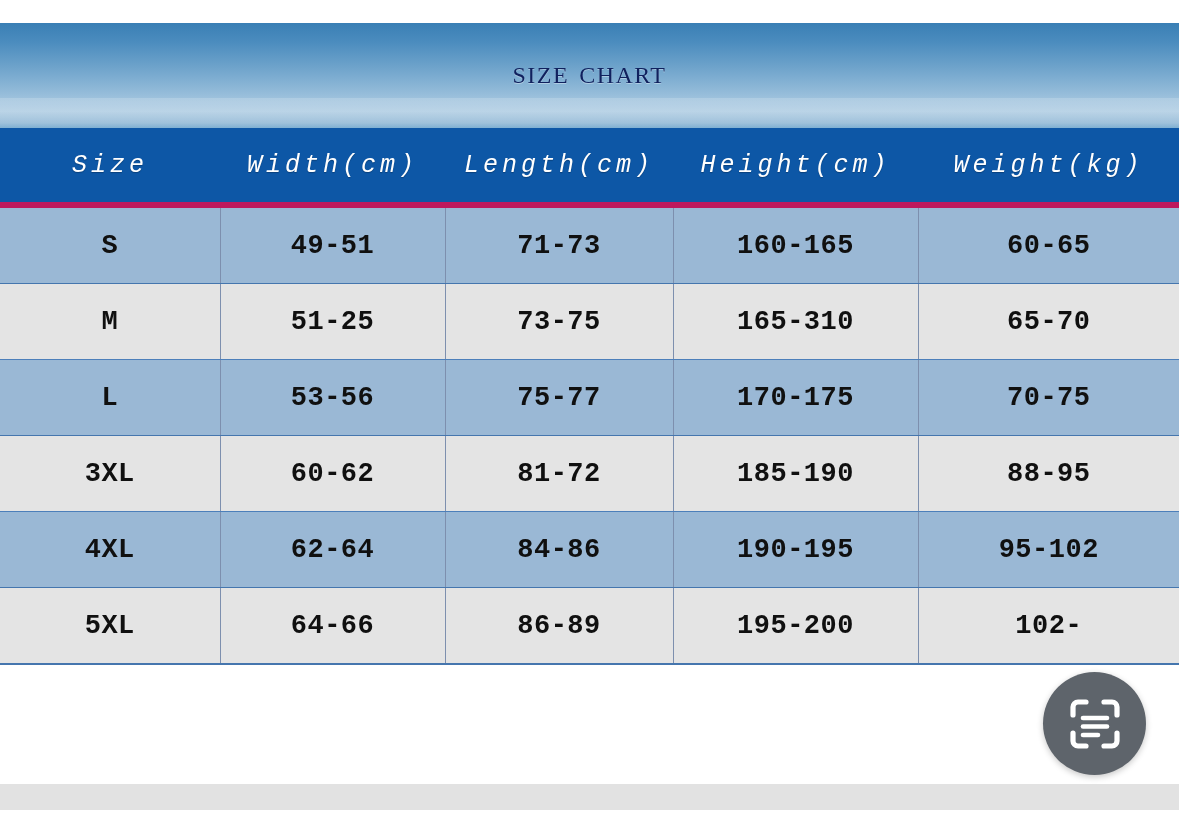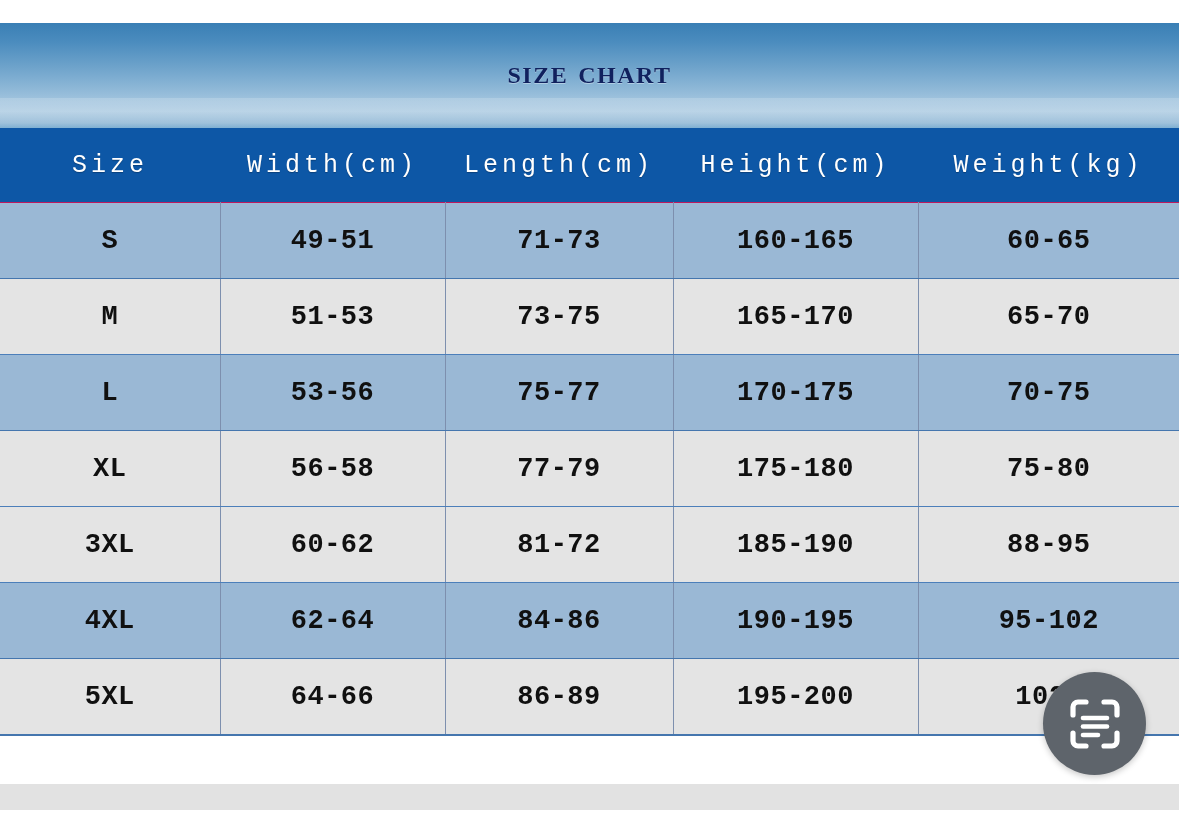--- a/index.html
+++ b/index.html
@@ -56,21 +56,21 @@
     background: linear-gradient(to bottom, rgba(255,255,255,0.18), rgba(255,255,255,0.0));
     pointer-events: none;
   }
   .banner-title {
     position: absolute;
     left: 0;
     top: 30px;
     width: 1179px;
     text-align: center;
     font-family: "Liberation Serif", "DejaVu Serif", serif;
-    font-weight: bold;
+    font-weight: normal;
     font-size: 34px;
     letter-spacing: 1.5px;
     color: #10215e;
     font-variant: small-caps;
     text-transform: lowercase;
     text-shadow: 0 1px 0 rgba(255,255,255,0.35);
     z-index: 2;
   }
 
   
@@ -97,21 +97,22 @@
     font-family: "Liberation Mono", "DejaVu Sans Mono", monospace;
     font-size: 25px;
     font-weight: normal;
     letter-spacing: 4px;
     text-align: center;
     vertical-align: middle;
     border: none;
     text-shadow: 0 1px 1px rgba(0,0,0,0.25);
   }
   thead tr {
-    border-bottom: 1px solid #be185d;
+    border-bottom: 6px solid #be185d;
+    font-style: italic;
   }
 
   tbody td {
     height: 73px;
     text-align: center;
     vertical-align: middle;
     font-family: "Liberation Mono", "DejaVu Sans Mono", monospace;
     font-size: 27px;
     font-weight: bold;
     color: #101010;
@@ -201,38 +202,31 @@
       <tbody>
         <tr class="row-blue">
           <td>S</td>
           <td>49-51</td>
           <td>71-73</td>
           <td>160-165</td>
           <td>60-65</td>
         </tr>
         <tr class="row-gray">
           <td>M</td>
-          <td>51-53</td>
+          <td>51-25</td>
           <td>73-75</td>
-          <td>165-170</td>
+          <td>165-310</td>
           <td>65-70</td>
         </tr>
         <tr class="row-blue">
           <td>L</td>
           <td>53-56</td>
           <td>75-77</td>
           <td>170-175</td>
           <td>70-75</td>
-        </tr>
-        <tr class="row-gray">
-          <td>XL</td>
-          <td>56-58</td>
-          <td>77-79</td>
-          <td>175-180</td>
-          <td>75-80</td>
         </tr>
         <tr class="row-gray">
           <td>3XL</td>
           <td>60-62</td>
           <td>81-72</td>
           <td>185-190</td>
           <td>88-95</td>
         </tr>
         <tr class="row-blue">
           <td>4XL</td>

